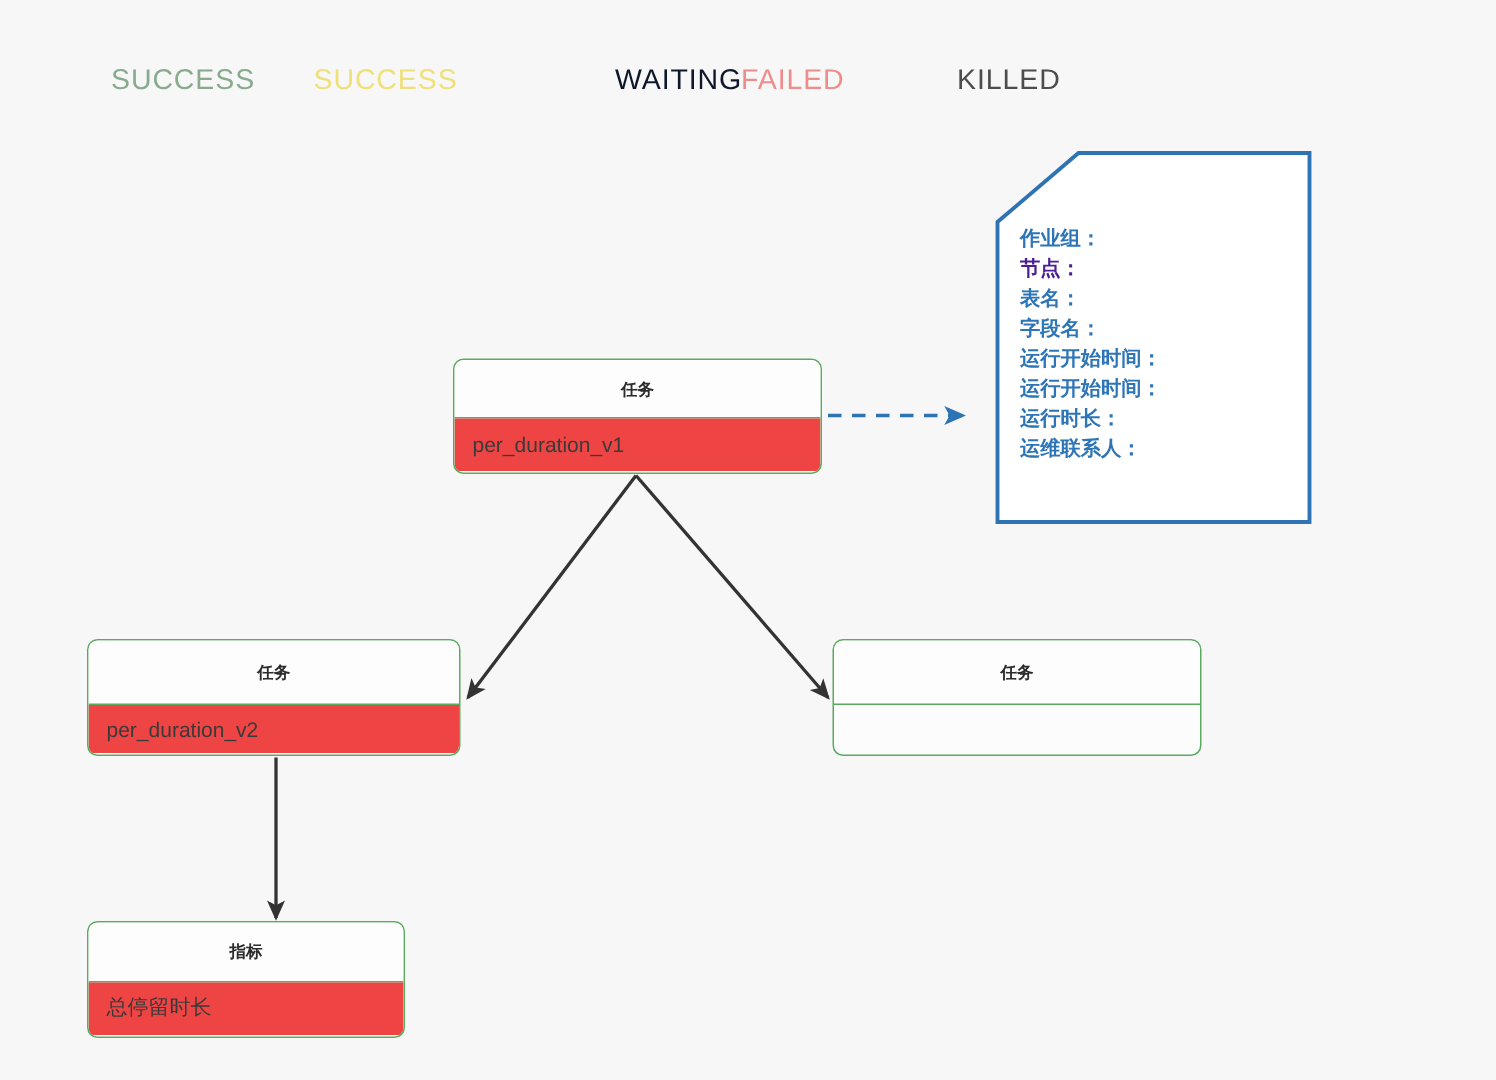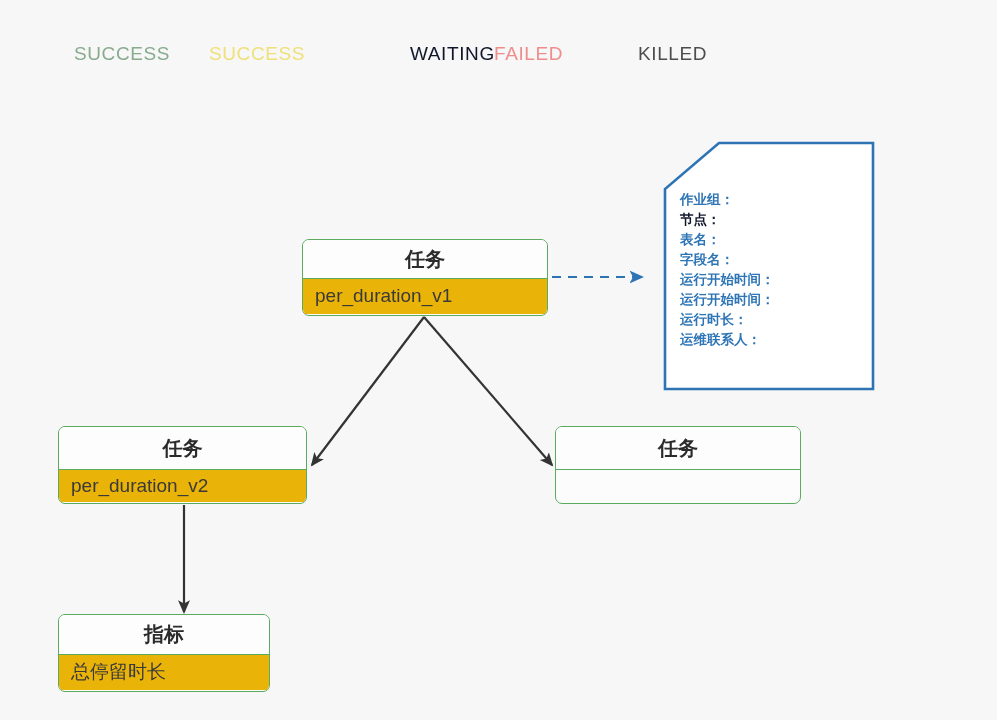--- a/index.html
+++ b/index.html
@@ -52,49 +52,48 @@
     position: absolute;
     box-sizing: border-box;
     border: 1.6px solid #5aab5f;
     border-radius: 7px;
     background: #fcfcfc;
     overflow: hidden;
   }
   .node-header {
     box-sizing: border-box;
     text-align: center;
-    font-size: 20px;
+    font-size: 11px;
     font-weight: bold;
     color: #2b2b2b;
     border-bottom: 1.6px solid #5aab5f;
     background: #fdfdfd;
     display: flex;
     align-items: center;
     justify-content: center;
     font-family: "Liberation Sans", "DejaVu Sans", sans-serif;
   }
   .node-body {
     box-sizing: border-box;
-    font-size: 19px;
+    font-size: 14px;
     color: #3a3a3a;
     padding-left: 12px;
     display: flex;
     align-items: center;
-    background: #eab308;
+    background: #ef4444;
     font-family: "Liberation Sans", "DejaVu Sans", sans-serif;
   }
 
   
   .note-wrap {
     position: absolute;
     left: 663px;
     top: 100px;
     width: 212px;
     height: 250px;
-    margin-top: 41px;
   }
   .note-svg {
     position: absolute;
     left: 0; top: 0;
     width: 212px;
     height: 250px;
   }
   .note-lines {
     position: absolute;
     left: 17px;
@@ -160,21 +159,21 @@
     <div class="node-header" style="height: 40px; border-bottom-color: rgb(90, 171, 95);">指标</div>
     <div class="node-body" style="height: 34.8px;">总停留时长</div>
   </div>
 
   <div class="note-wrap">
     <svg class="note-svg" viewBox="0 0 212 250" xmlns="http://www.w3.org/2000/svg">
       <path d="M 56 2 L 210 2 L 210 248 L 2 248 L 2 48 Z" fill="#ffffff" stroke="#2e74b5" stroke-width="2.6" stroke-linejoin="miter"></path>
     </svg>
     <div class="note-lines">
       <div class="note-line" style="color: rgb(46, 117, 182);">作业组：</div>
-      <div class="note-line" style="color: #0f172a;">节点：</div>
+      <div class="note-line" style="color: #4c1d95;">节点：</div>
       <div class="note-line" style="color: rgb(46, 117, 182);">表名：</div>
       <div class="note-line" style="color: rgb(46, 117, 182);">字段名：</div>
       <div class="note-line" style="color: rgb(46, 117, 182);">运行开始时间：</div>
       <div class="note-line" style="color: rgb(46, 117, 182);">运行开始时间：</div>
       <div class="note-line" style="color: rgb(46, 117, 182);">运行时长：</div>
       <div class="note-line" style="color: rgb(46, 117, 182);">运维联系人：</div>
     </div>
   </div>
 
 </div>

